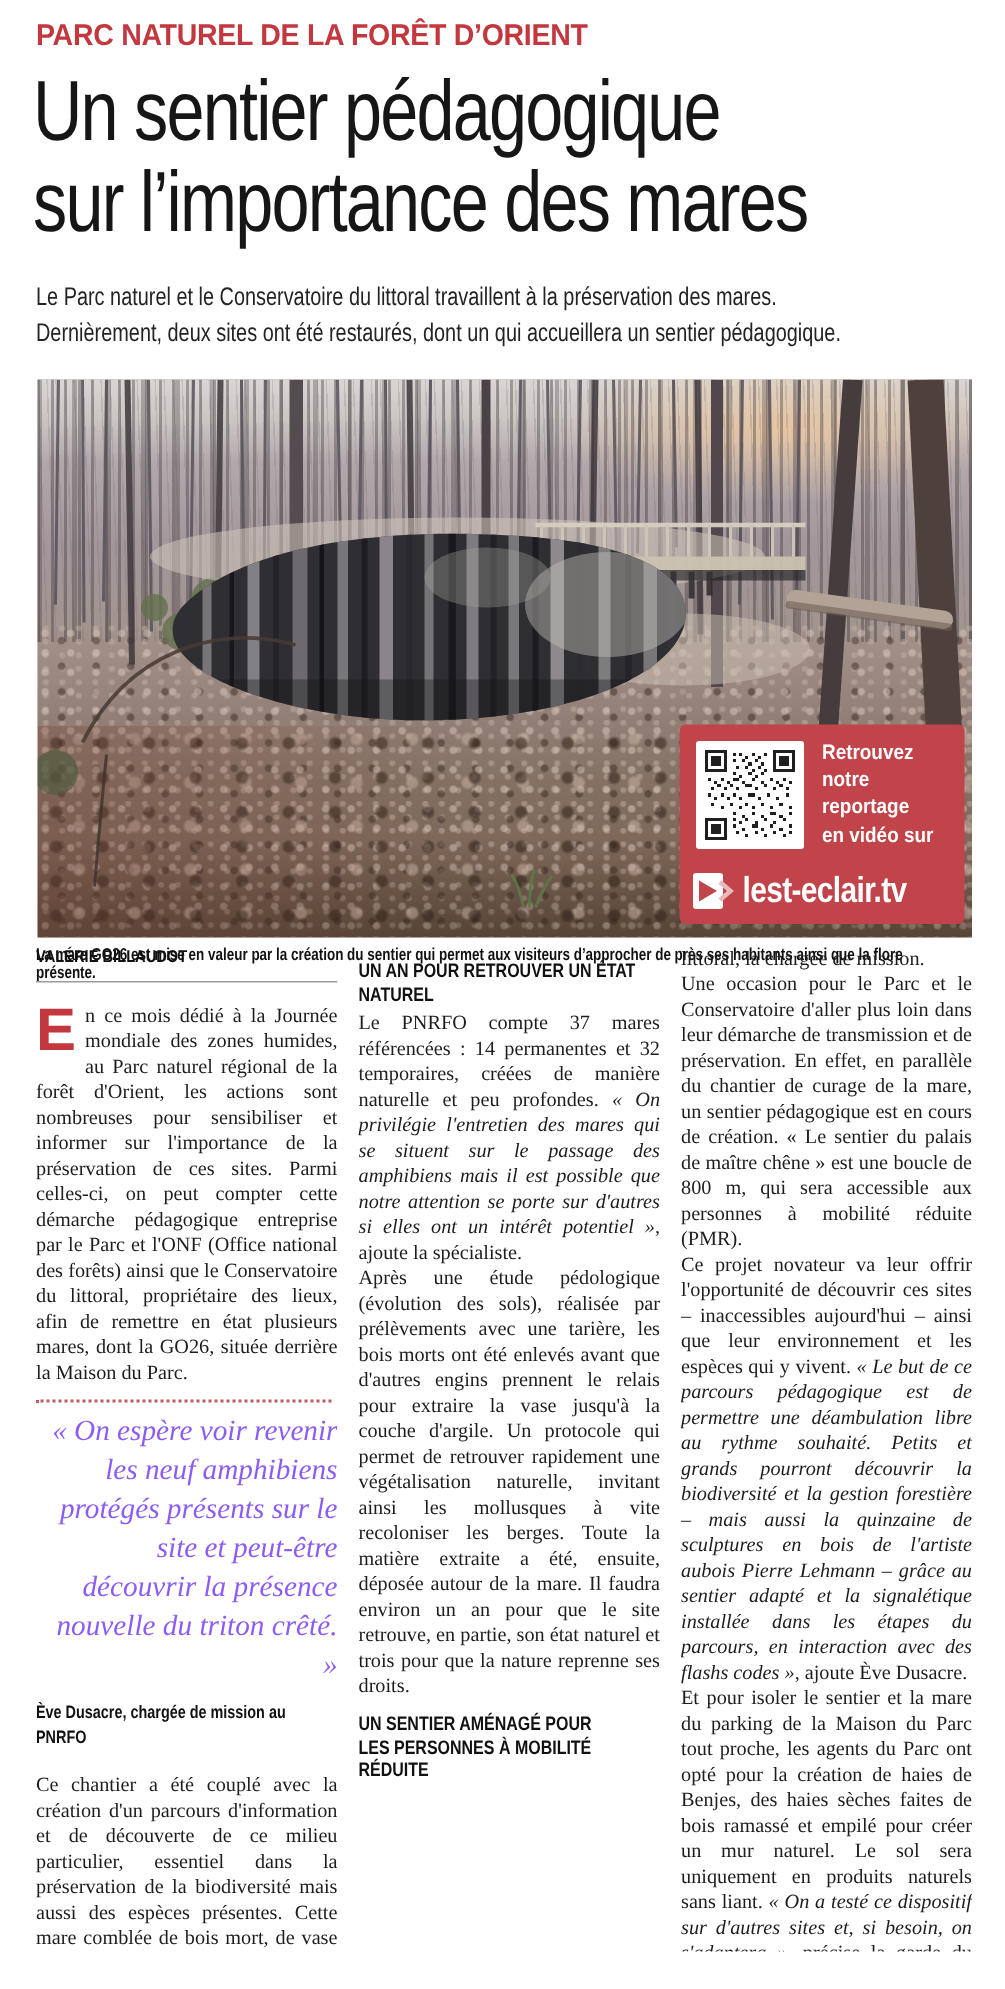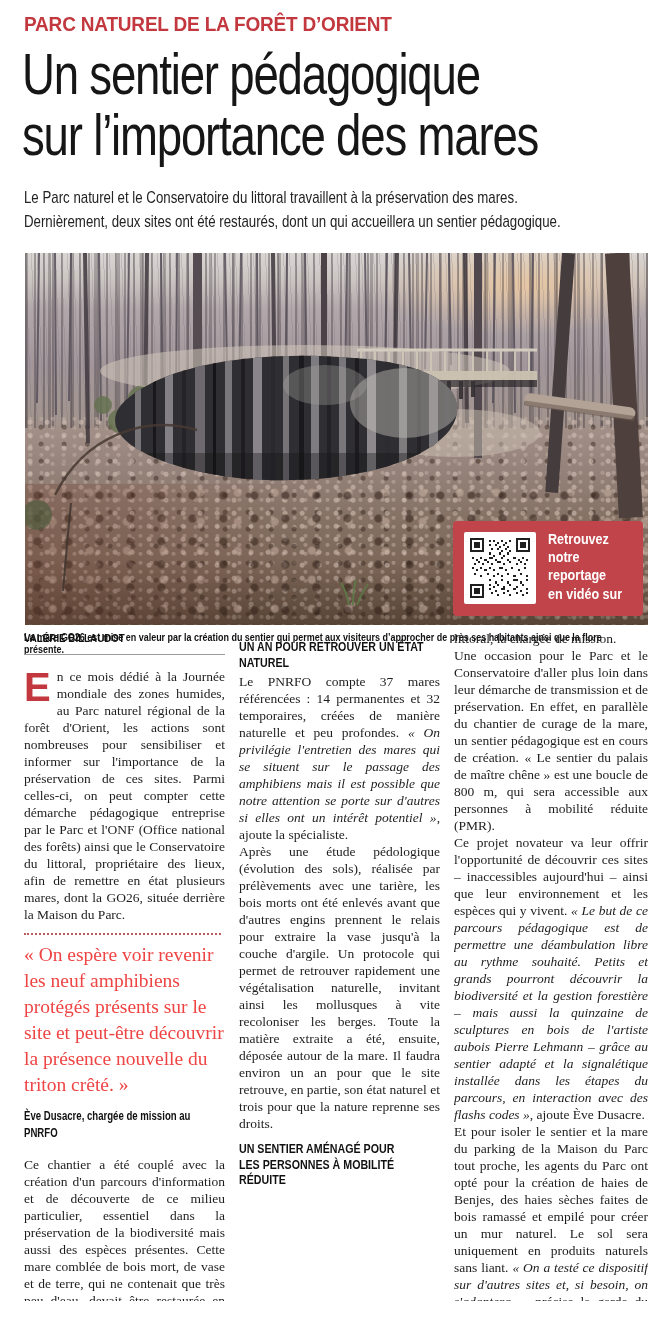--- a/index.html
+++ b/index.html
@@ -40,21 +40,21 @@
   .ph-speckle2{left:0;top:62%;width:100%;height:38%;
       background-image:
         linear-gradient(105deg,rgba(118,66,52,.32),rgba(0,0,0,0) 45%),
         radial-gradient(circle at 40% 50%,rgba(48,32,24,.55) 0 3px,rgba(0,0,0,0) 5px),
         radial-gradient(circle at 75% 30%,rgba(205,182,168,.5) 0 3px,rgba(0,0,0,0) 5px),
         linear-gradient(rgba(0,0,0,0) 55%,rgba(52,36,26,.4) 100%);
       background-size:100% 100%,31px 23px,37px 29px,100% 100%;}
   .ph-art{inset:0;width:100%;height:100%;}
 
   
-  .qrbox{position:absolute;right:5px;bottom:9px;width:190px;height:95px;
+  .qrbox{position:absolute;right:5px;bottom:9px;width:190px;height:133px;
          background:#c04449;border-radius:4px;text-decoration:underline;}
   .qr{position:absolute;left:11px;top:11px;width:72px;height:72px;background:#fff;
       border-radius:2px;padding:6px;box-sizing:border-box;}
   .qr svg{width:100%;height:100%;display:block;}
   .qrtext{position:absolute;left:95px;top:9px;width:100px;color:#fff;
           font-family:"Liberation Sans",sans-serif;font-weight:bold;font-size:14px;
           line-height:1.3;transform:scaleX(.9);transform-origin:0 0;white-space:pre-line;}
   .siteline{position:absolute;left:8px;bottom:8px;display:flex;align-items:center;gap:4px;}
   .playlogo svg{width:30px;height:28px;display:block;}
   .sitename{color:#fff;font-family:"Liberation Sans",sans-serif;font-weight:bold;
@@ -70,22 +70,22 @@
   .col1{left:24px;width:201px;}
   .col2{left:239px;width:201px;}
   .col3{left:454px;width:194px;}
   .col p{margin:0;}
   .byline{font-family:"Liberation Sans",sans-serif;font-weight:bold;font-size:11.5px;
           color:#111;transform:scaleX(.85);transform-origin:0 0;}
   .byline-rule{border-bottom:1px solid #9b9b9b;margin:7px 0 13px 0;}
   .dropcap{float:left;color:#c2383e;font-family:"Liberation Sans",sans-serif;
            font-weight:bold;font-size:40px;line-height:33px;padding:3px 6px 0 0;}
   .dotrule{border-top:2px dotted #bf5a5e;margin:10px 0 7px 0;width:98%;}
-  .pullquote{font-size:19.5px;line-height:1.33;color:#ef4444;
-             text-align:left;margin:0 0 10px 0;}
+  .pullquote{font-style:italic;font-size:19.5px;line-height:1.33;color:#8b5cf6;
+             text-align:right;margin:0 0 10px 0;}
   .attribution{font-family:"Liberation Sans",sans-serif;font-weight:bold;font-size:12px;
                color:#111;transform:scaleX(.8);transform-origin:0 0;width:125%;
                text-align:left;margin-bottom:14px;}
   .subhead{font-family:"Liberation Sans",sans-serif;font-weight:bold;font-size:13px;
            line-height:1.2;color:#111;transform:scaleX(.82);transform-origin:0 0;width:122%;
            text-align:left;margin:9px 0 3px 0;white-space:pre-line;}
   .q{font-style:italic;margin-top:11px;}
 </style>
 </head>
 <body>
@@ -350,20 +350,30 @@
               <rect x="2" y="2" width="3" height="3"></rect>
               <rect x="24" y="2" width="3" height="3"></rect>
               <rect x="2" y="24" width="3" height="3"></rect>
             </g>
         </svg>
       </div>
       <div class="qrtext">Retrouvez
 notre
 reportage
 en vidéo sur</div>
+      <div class="siteline">
+        <span class="playlogo">
+          <svg viewBox="0 0 30 28">
+            <rect x="1" y="2" width="20" height="24" rx="2" fill="#ffffff"></rect>
+            <polygon points="5,7 17,14 5,21" fill="#c04449"></polygon>
+            <polyline points="19,8 26,14 19,20" fill="none" stroke="#e8b9ba" stroke-width="3"></polyline>
+          </svg>
+        </span>
+        <span class="sitename">lest-eclair.tv</span>
+      </div>
     </div>
   </figure>
   <div class="caption">La mare GO26 est mise en valeur par la création du sentier qui permet aux visiteurs d’approcher de près ses habitants ainsi que la flore présente.</div>
 
   <div class="col col1">
     <div class="byline">VALÉRIE BILLAUDOT</div>
     <div class="byline-rule"></div>
     <p><span class="dropcap">E</span><span>n ce mois dédié à la Journée mondiale des zones humides, au Parc naturel régional de la forêt d'Orient, les actions sont nombreuses pour sensibiliser et informer sur l'importance de la préservation de ces sites. Parmi celles-ci, on peut compter cette démarche pédagogique entreprise par le Parc et l'ONF (Office national des forêts) ainsi que le Conservatoire du littoral, propriétaire des lieux, afin de remettre en état plusieurs mares, dont la GO26, située derrière la Maison du Parc.</span></p>
     <div class="dotrule"></div>
     <div class="pullquote">« On espère voir revenir les neuf amphibiens protégés présents sur le site et peut-être découvrir la présence nouvelle du triton crêté. »</div>

